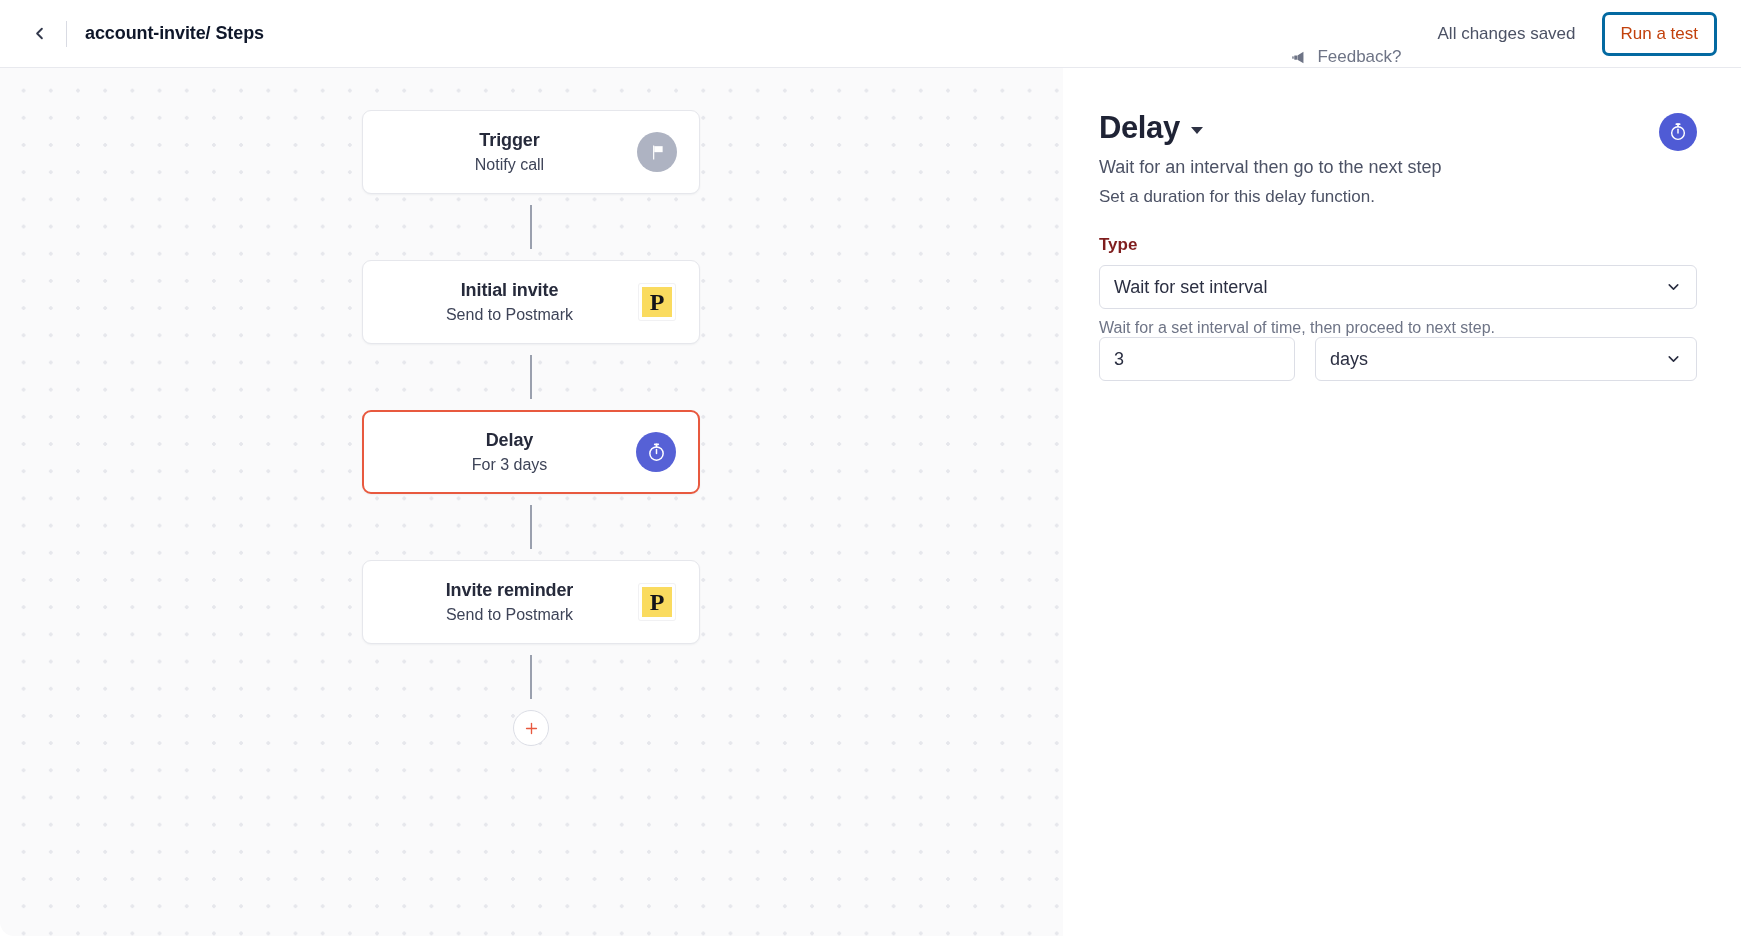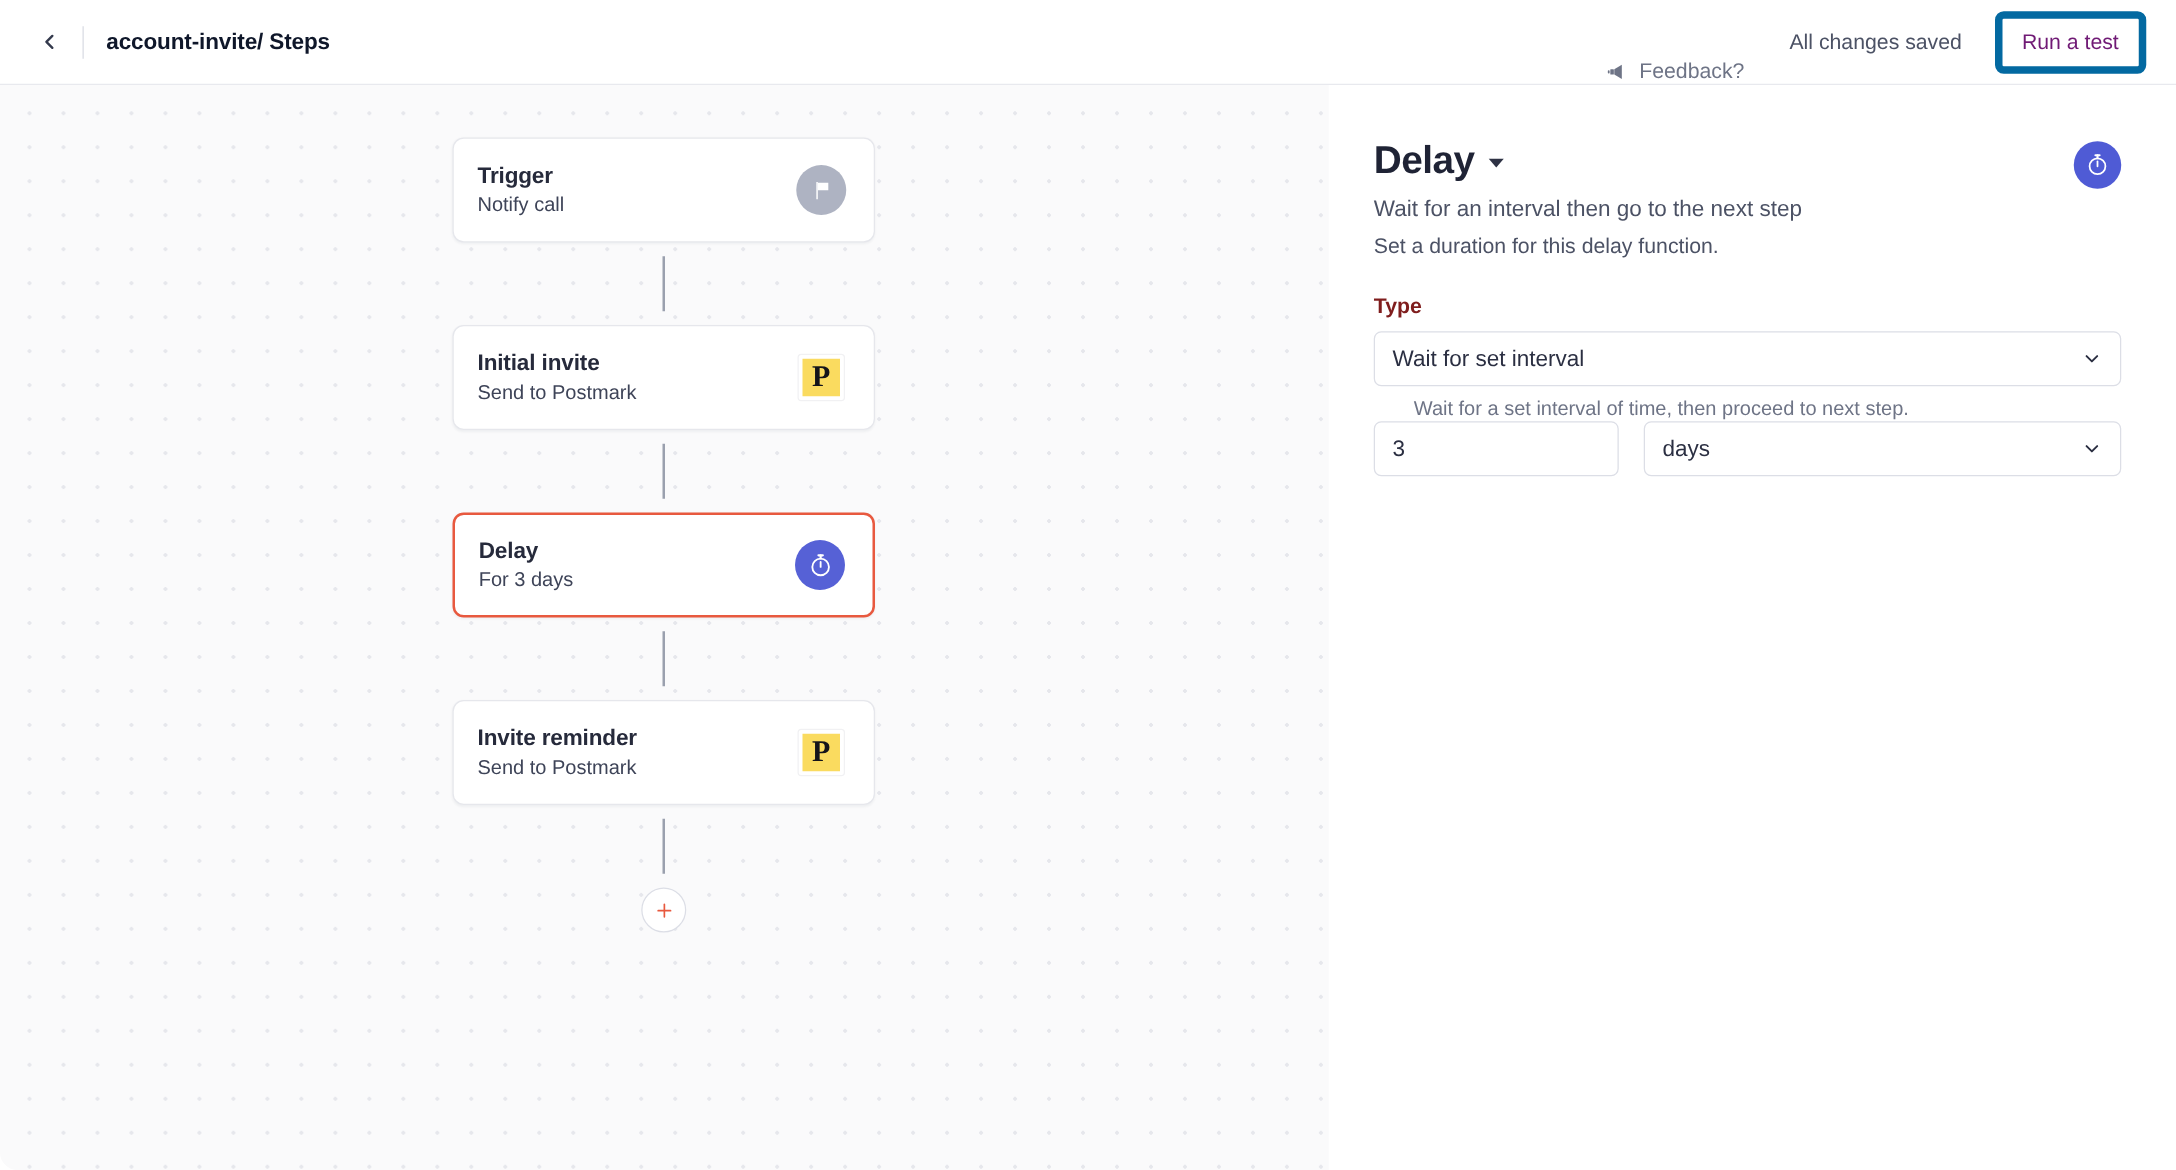--- a/index.html
+++ b/index.html
@@ -66,42 +66,43 @@
     cursor: pointer;
     padding-right: 36px;
     margin-top: 47px;
   }
   .saved-text {
     font-size: 17px;
     color: #4c5265;
     padding-right: 26px;
   }
   .run-test-btn {
-    border: 6px solid #0369a1;
+    border: 3px solid #0369a1;
     border-radius: 7px;
     background: #ffffff;
     font-size: 17px;
     font-family: "Liberation Sans", sans-serif;
-    color: #701a75;
+    color: #c2410c;
     padding: 9px 16px;
     cursor: pointer;
   }
 
   
   .canvas {
     position: absolute;
     top: 68px; left: 0;
     width: 1277px;
     height: 868px;
     background-color: #fafafb;
     background-image: radial-gradient(circle, #e6e7ec 1.6px, transparent 1.7px);
     background-size: 27.2px 27.2px;
     background-position: 10px 9px;
     border-right: 1px solid #ebecf0;
     overflow: hidden;
+    text-align: center;
   }
 
   .flow {
     position: absolute;
     left: 362px;
     top: 42px;
     width: 338px;
   }
 
   .node {
@@ -294,21 +295,20 @@
     position: absolute;
     right: 15px;
     top: 50%;
     transform: translateY(-50%);
     pointer-events: none;
   }
   .help-text {
     font-size: 16px;
     color: #6e7486;
     margin-top: 10px;
-    margin-left: 32px;
   }
 
   .interval-row {
     display: flex;
     gap: 20px;
   }
   .interval-input {
     width: 196px;
     height: 44px;
     border: 1px solid #dcdee6;

